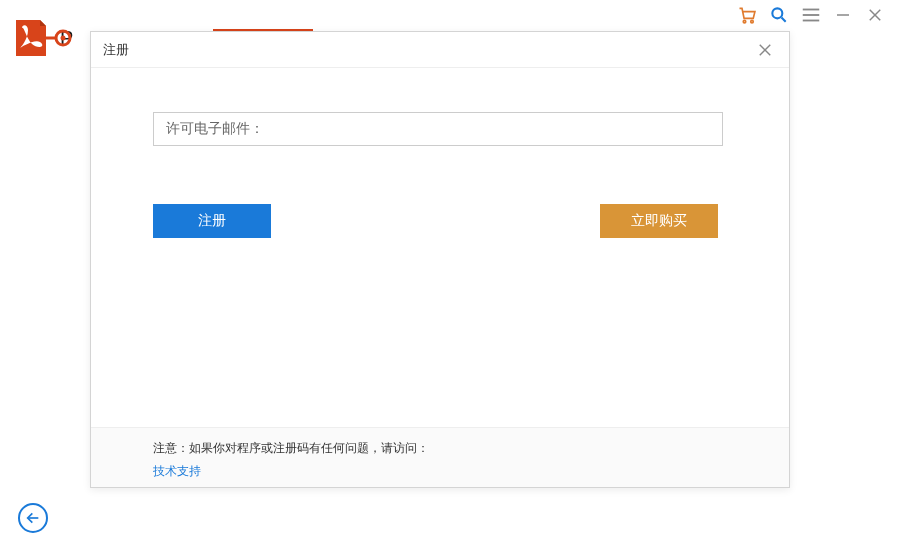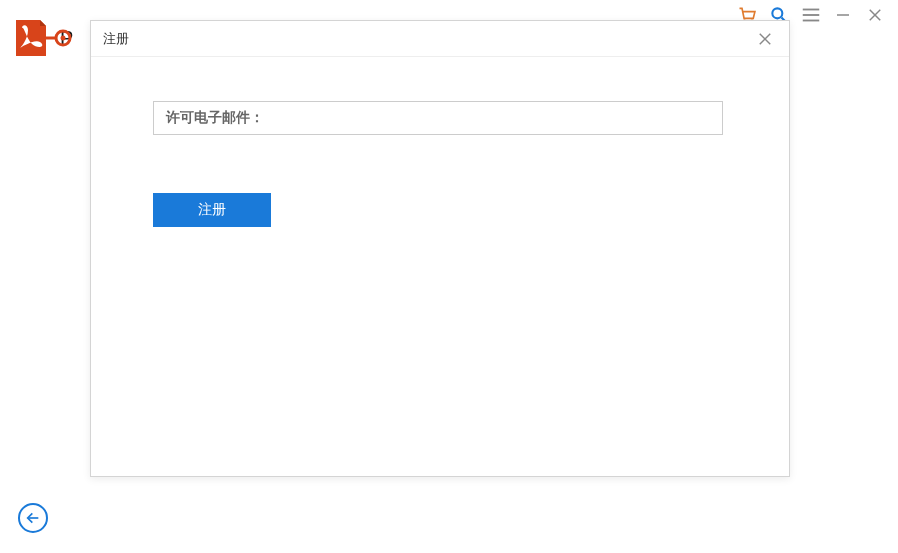--- a/index.html
+++ b/index.html
@@ -47,21 +47,21 @@
     .top-strip {
       position: absolute;
       top: 29px;
       left: 213px;
       width: 100px;
       height: 4px;
       background: #d8441a;
     }
     .modal {
       position: absolute;
-      top: 20px;
+      top: 31px;
       left: 90px;
       width: 700px;
       height: 457px;
       background: #ffffff;
       border: 1px solid #d4d4d4;
       box-shadow: 0 2px 8px rgba(0,0,0,0.08);
     }
     .modal-header {
       height: 36px;
       display: flex;
@@ -87,21 +87,20 @@
       height: 34px;
       border: 1px solid #cccccc;
       background: #ffffff;
       padding: 0 12px;
       display: flex;
       align-items: center;
       font-size: 14px;
       color: #666666;
       margin-bottom: 14px;
       cursor: text;
-      font-weight: bold;
     }
     .button-row {
       display: flex;
       justify-content: space-between;
       margin-top: 58px;
       width: 565px;
     }
     .btn {
       width: 118px;
       height: 34px;
@@ -208,23 +207,28 @@
     </div>
   </div>
 
   <div class="modal-body">
     <div class="field">
       <span>许可电子邮件：</span>
     </div>
 
     <div class="button-row">
       <button class="btn btn-primary">注册</button>
+      <button class="btn btn-buy">立即购买</button>
     </div>
   </div>
 
+  <div class="modal-footer">
+    <div>注意：如果你对程序或注册码有任何问题，请访问：</div>
+    <span class="footer-link">技术支持</span>
+  </div>
 </div>
 
 <div class="back-circle">
   <svg width="16" height="16" viewBox="0 0 24 24" fill="none" stroke="#1a7ad9" stroke-width="2.5">
     <line x1="20" y1="12" x2="5" y2="12"></line>
     <polyline points="11,5 4,12 11,19"></polyline>
   </svg>
 </div>
 
 </body></html>

